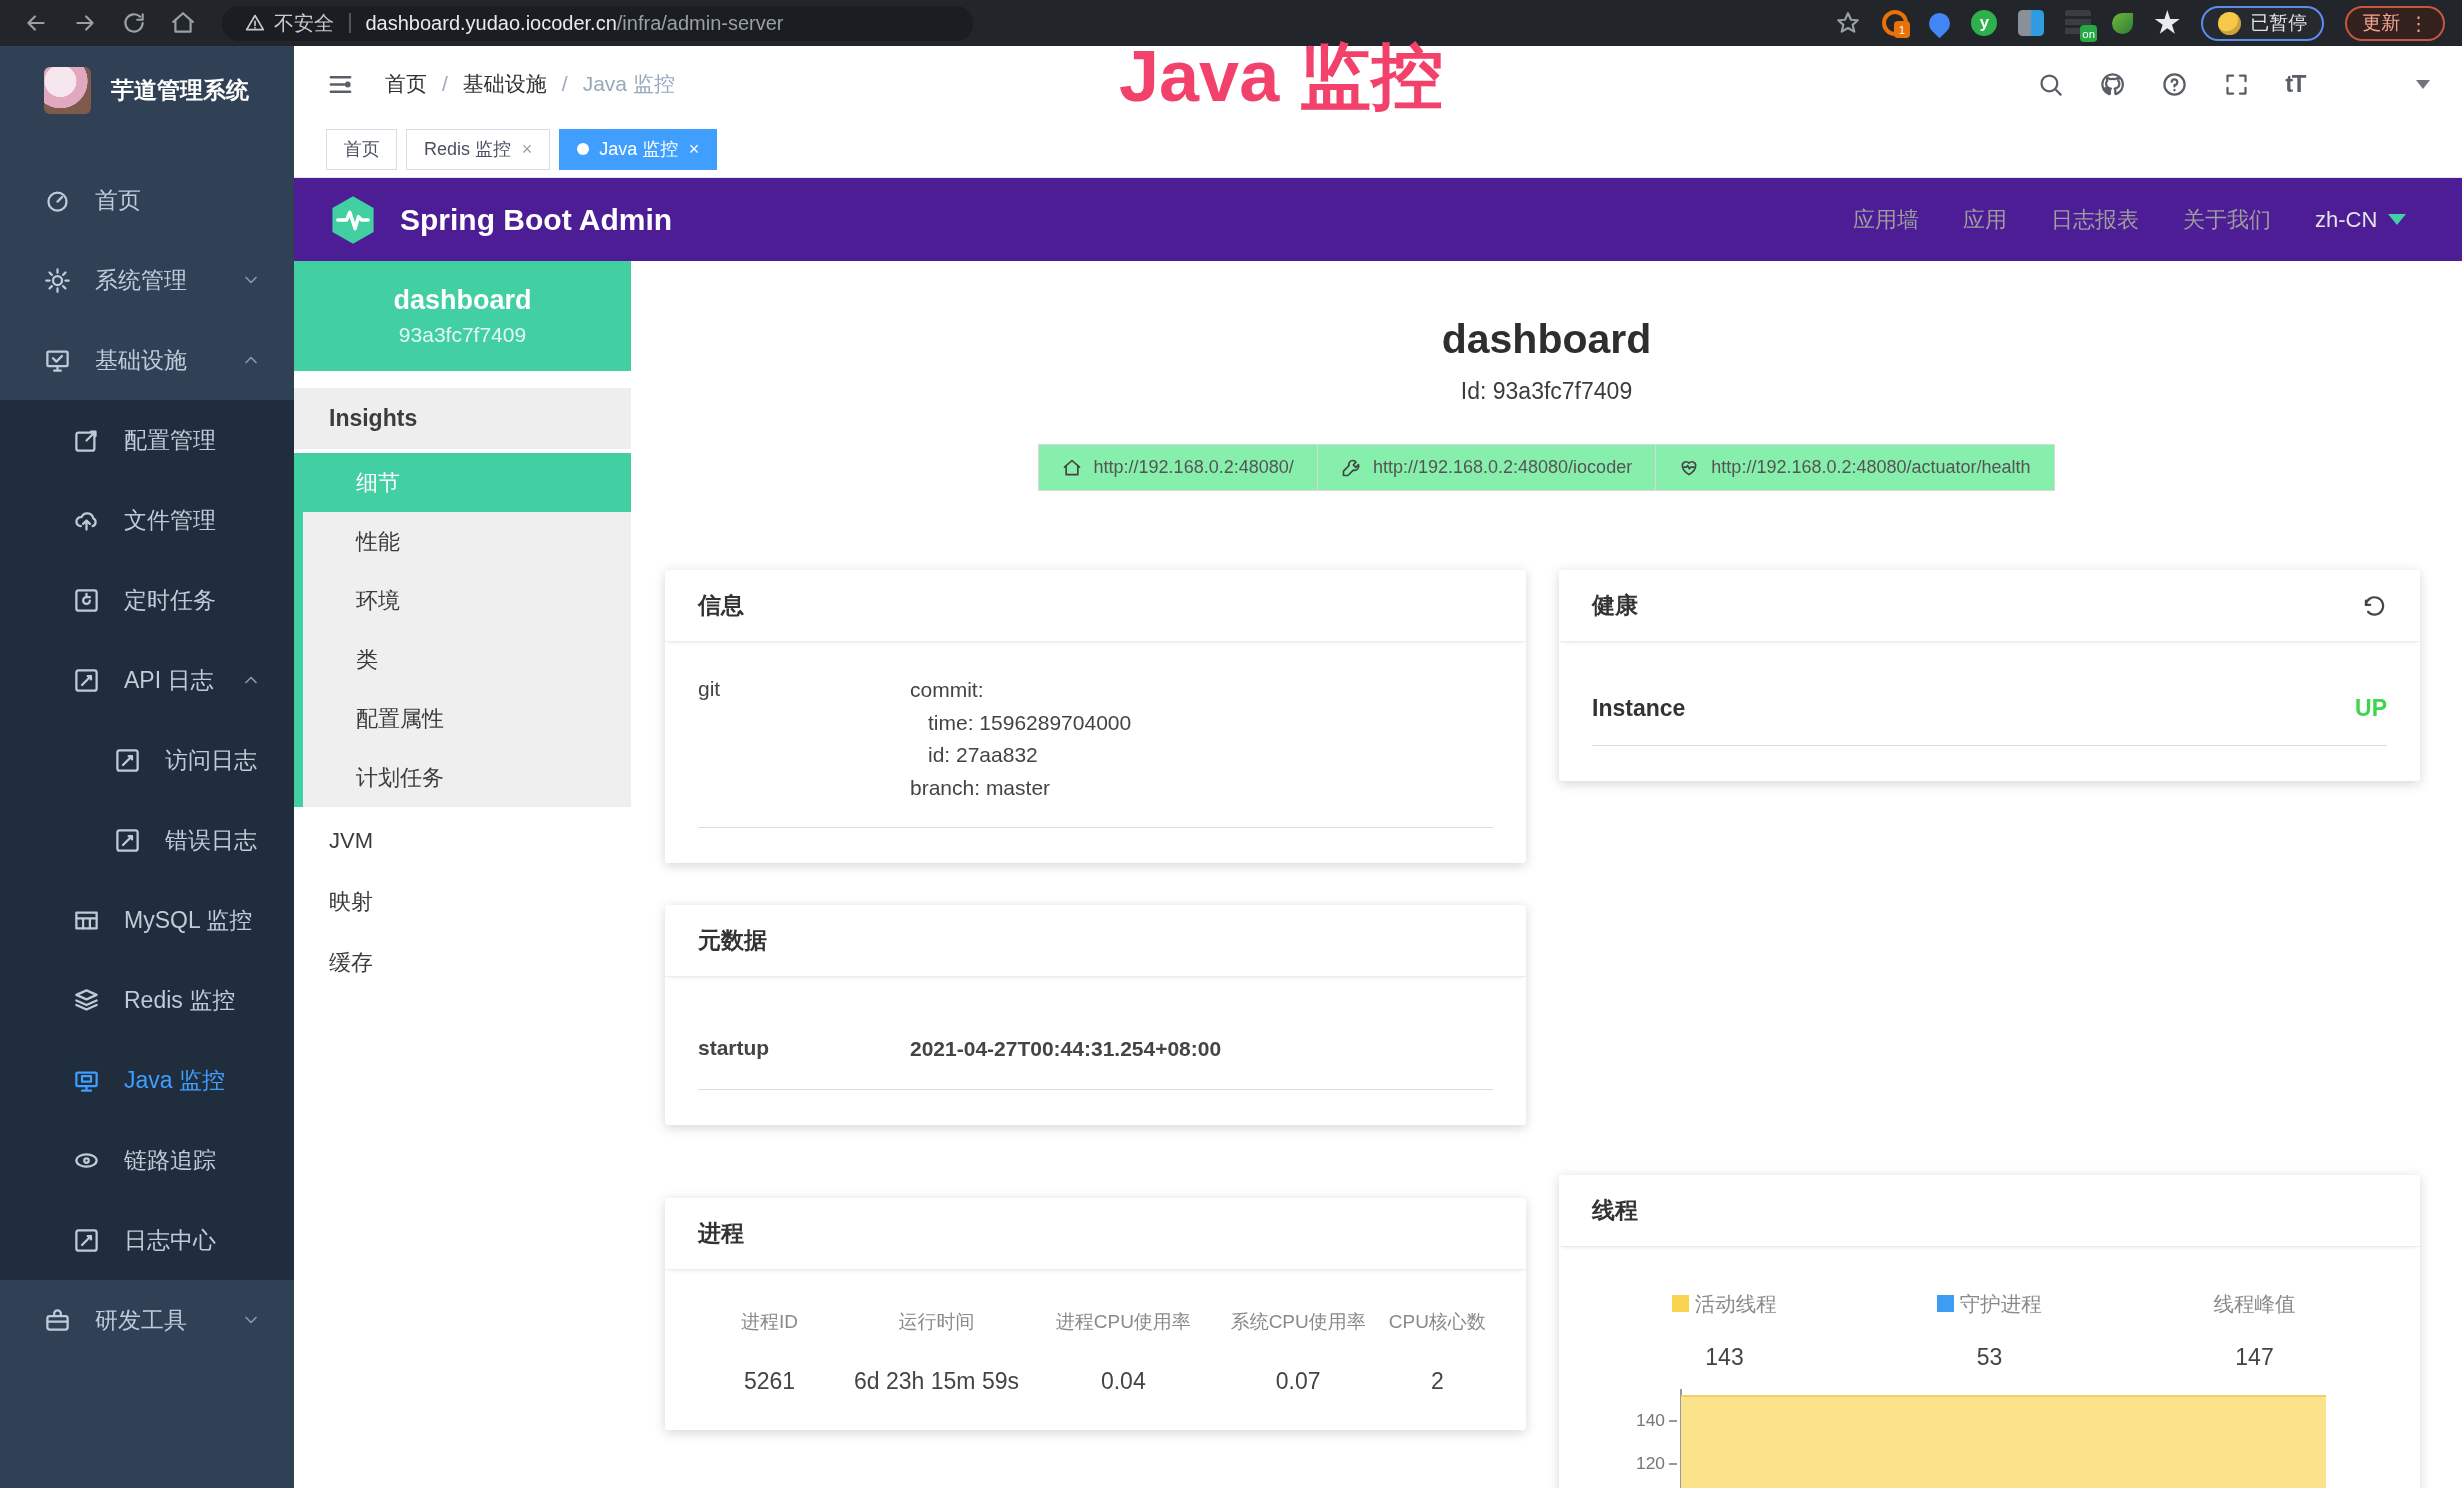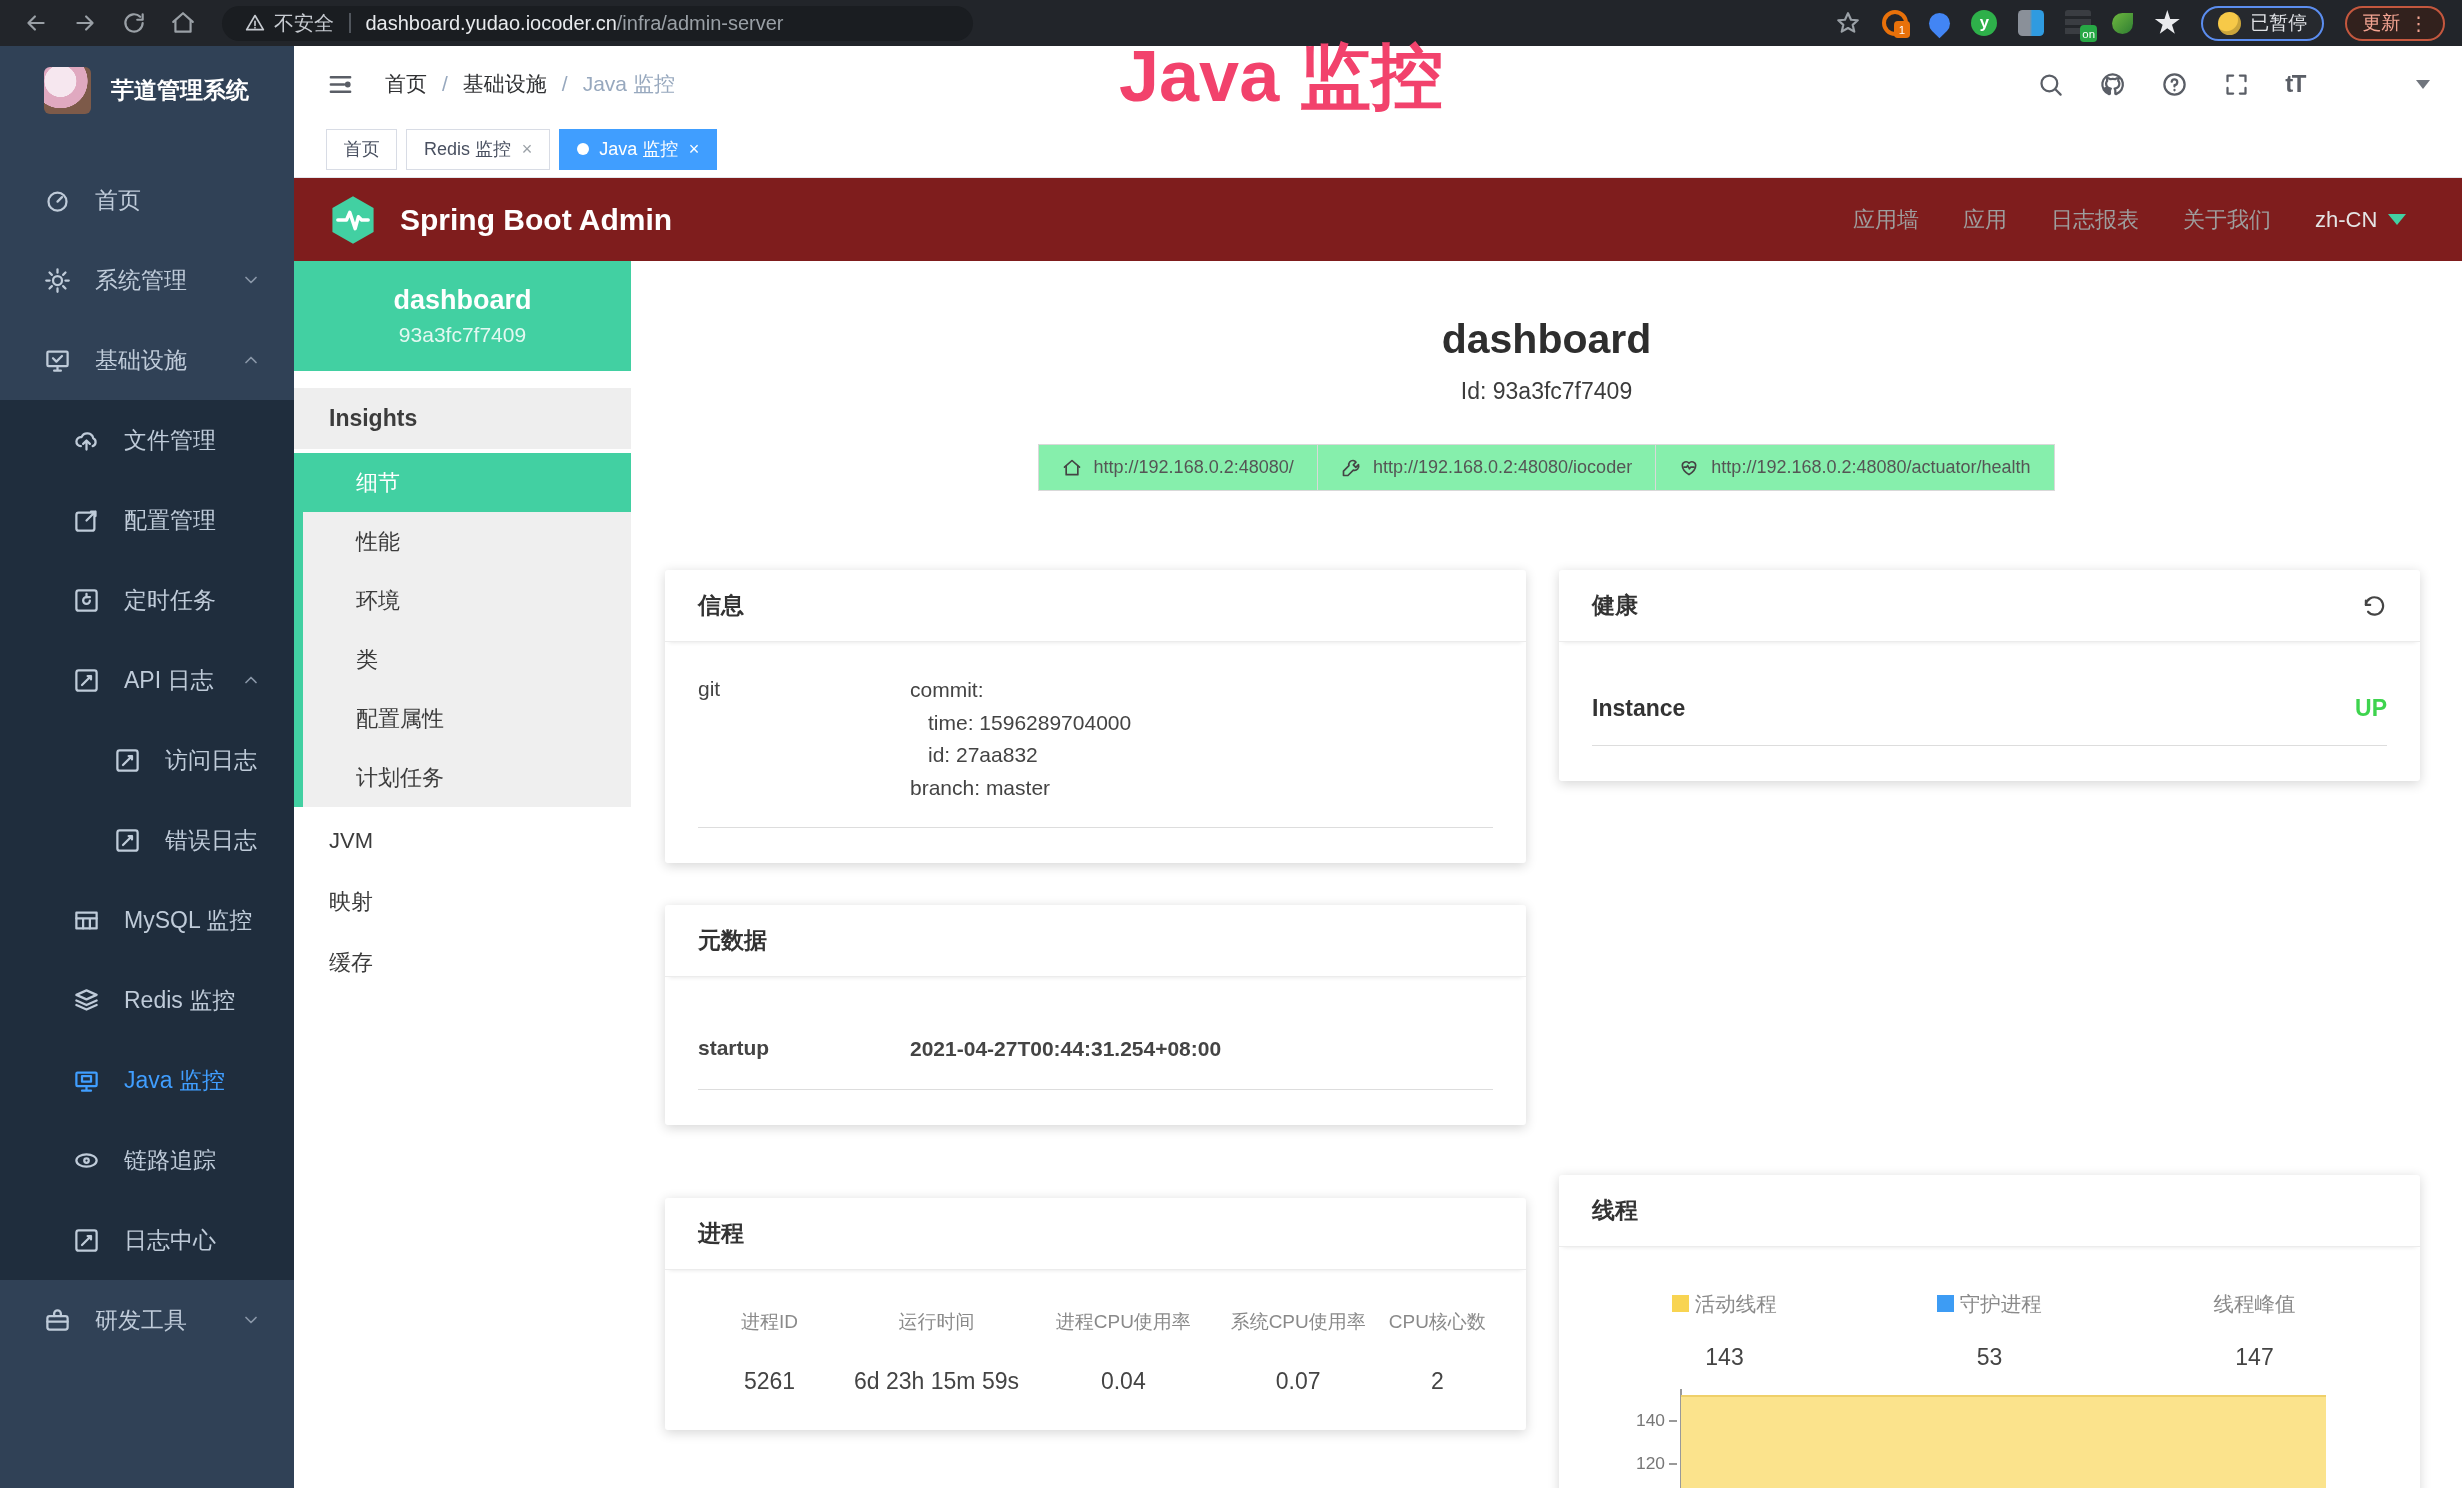--- a/index.html
+++ b/index.html
@@ -75,21 +75,21 @@
   .tab.active .close { color:#fff; }
   .tab-dot { width:12px; height:12px; border-radius:50%; background:#fff; }
 
   
   #annotation { position:absolute; left:1119px; top:29px; z-index:60;
     font-size:72px; font-weight:600; white-space:nowrap; }
 
   
   #sba { position:absolute; left:294px; top:178px; width:2168px; height:1310px;
     display:flex; flex-direction:column; background:#fff; }
-  #sba-header { height:83px; background:#7f1d1d; display:flex; align-items:center;
+  #sba-header { height:83px; background:#4c1d95; display:flex; align-items:center;
     padding:0 33px; flex:0 0 auto; }
   .sba-logo { font-size:52px; margin-right:21px; display:flex; }
   .sba-title { color:#fff; font-weight:bold; font-size:30px; }
   .sba-nav { margin-left:auto; display:flex; align-items:center; gap:44px;
     font-size:22px; color:#9e9e9e; padding-right:23px; }
   .sba-nav .nav-link { cursor:pointer; }
   .locale { color:#e4e4e4; display:flex; align-items:center; gap:10.6px; }
   .loc-caret { width:0; height:0; border-left:9px solid transparent;
     border-right:9px solid transparent; border-top:11.4px solid #42d0a2; }
 
@@ -261,34 +261,34 @@
       <span class="chev">
           <svg class="ic" viewBox="0 0 24 24">
             <path d="M6 15l6-6 6 6"></path>
           </svg>
         </span>
     </div>
     <div class="submenu">
       <div class="menu-item">
         <span class="mi-icon">
             <svg class="ic" viewBox="0 0 24 24">
+              <rect x="3" y="5" width="16" height="16" rx="2"></rect>
+              <path d="M12 12L20 4M16 4h4v4"></path>
+            </svg>
+          </span>
+        <span>配置管理</span>
+      </div>
+      <div class="menu-item">
+        <span class="mi-icon">
+            <svg class="ic" viewBox="0 0 24 24">
               <path d="M7 17a4 4 0 1 1 .6-7.96A5.5 5.5 0 0 1 18 10a3.8 3.8 0 0 1-.5 7"></path>
               <path d="M12 12v8M9 15l3-3 3 3"></path>
             </svg>
           </span>
         <span>文件管理</span>
-      </div>
-      <div class="menu-item">
-        <span class="mi-icon">
-            <svg class="ic" viewBox="0 0 24 24">
-              <rect x="3" y="5" width="16" height="16" rx="2"></rect>
-              <path d="M12 12L20 4M16 4h4v4"></path>
-            </svg>
-          </span>
-        <span>配置管理</span>
       </div>
       <div class="menu-item">
         <span class="mi-icon">
             <svg class="ic" viewBox="0 0 24 24">
               <rect x="3" y="3" width="18" height="18" rx="2"></rect>
               <path d="M15 12a3 3 0 1 1-3-3"></path>
               <path d="M12 6v3h3"></path>
             </svg>
           </span>
         <span>定时任务</span>

